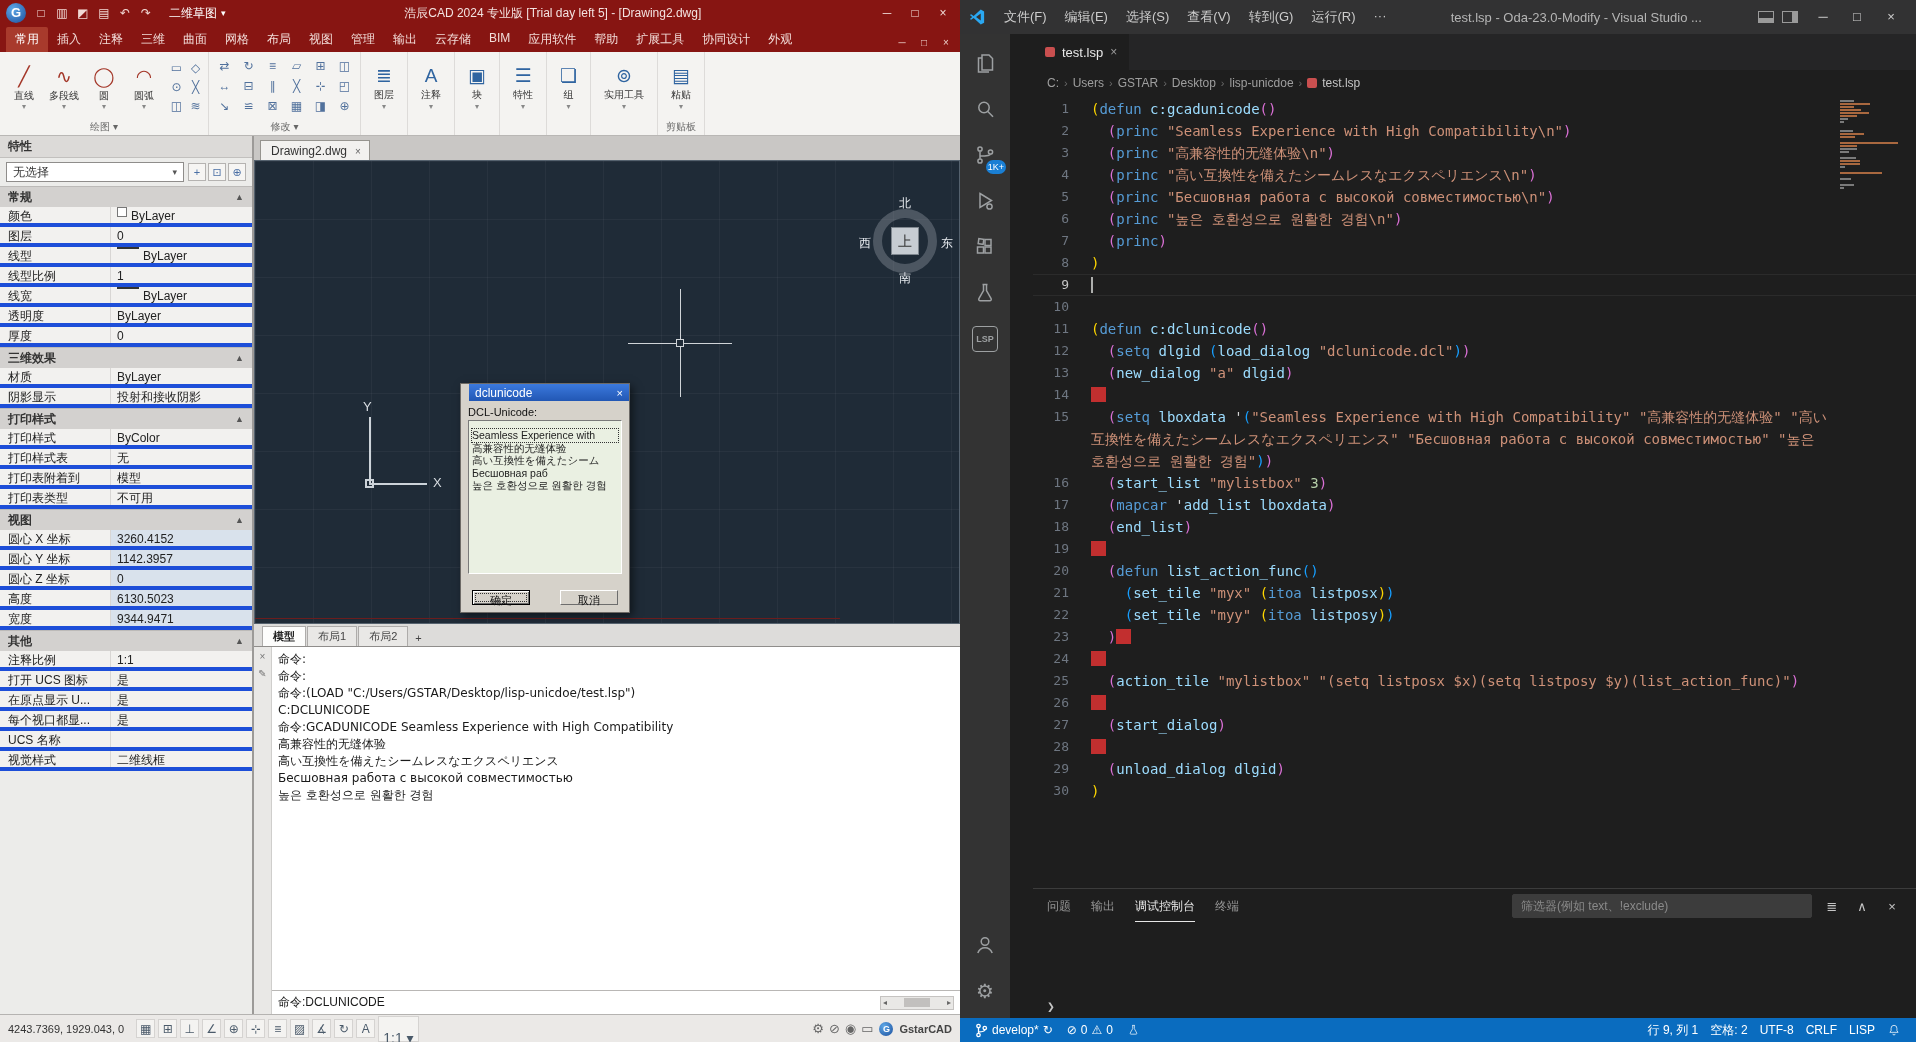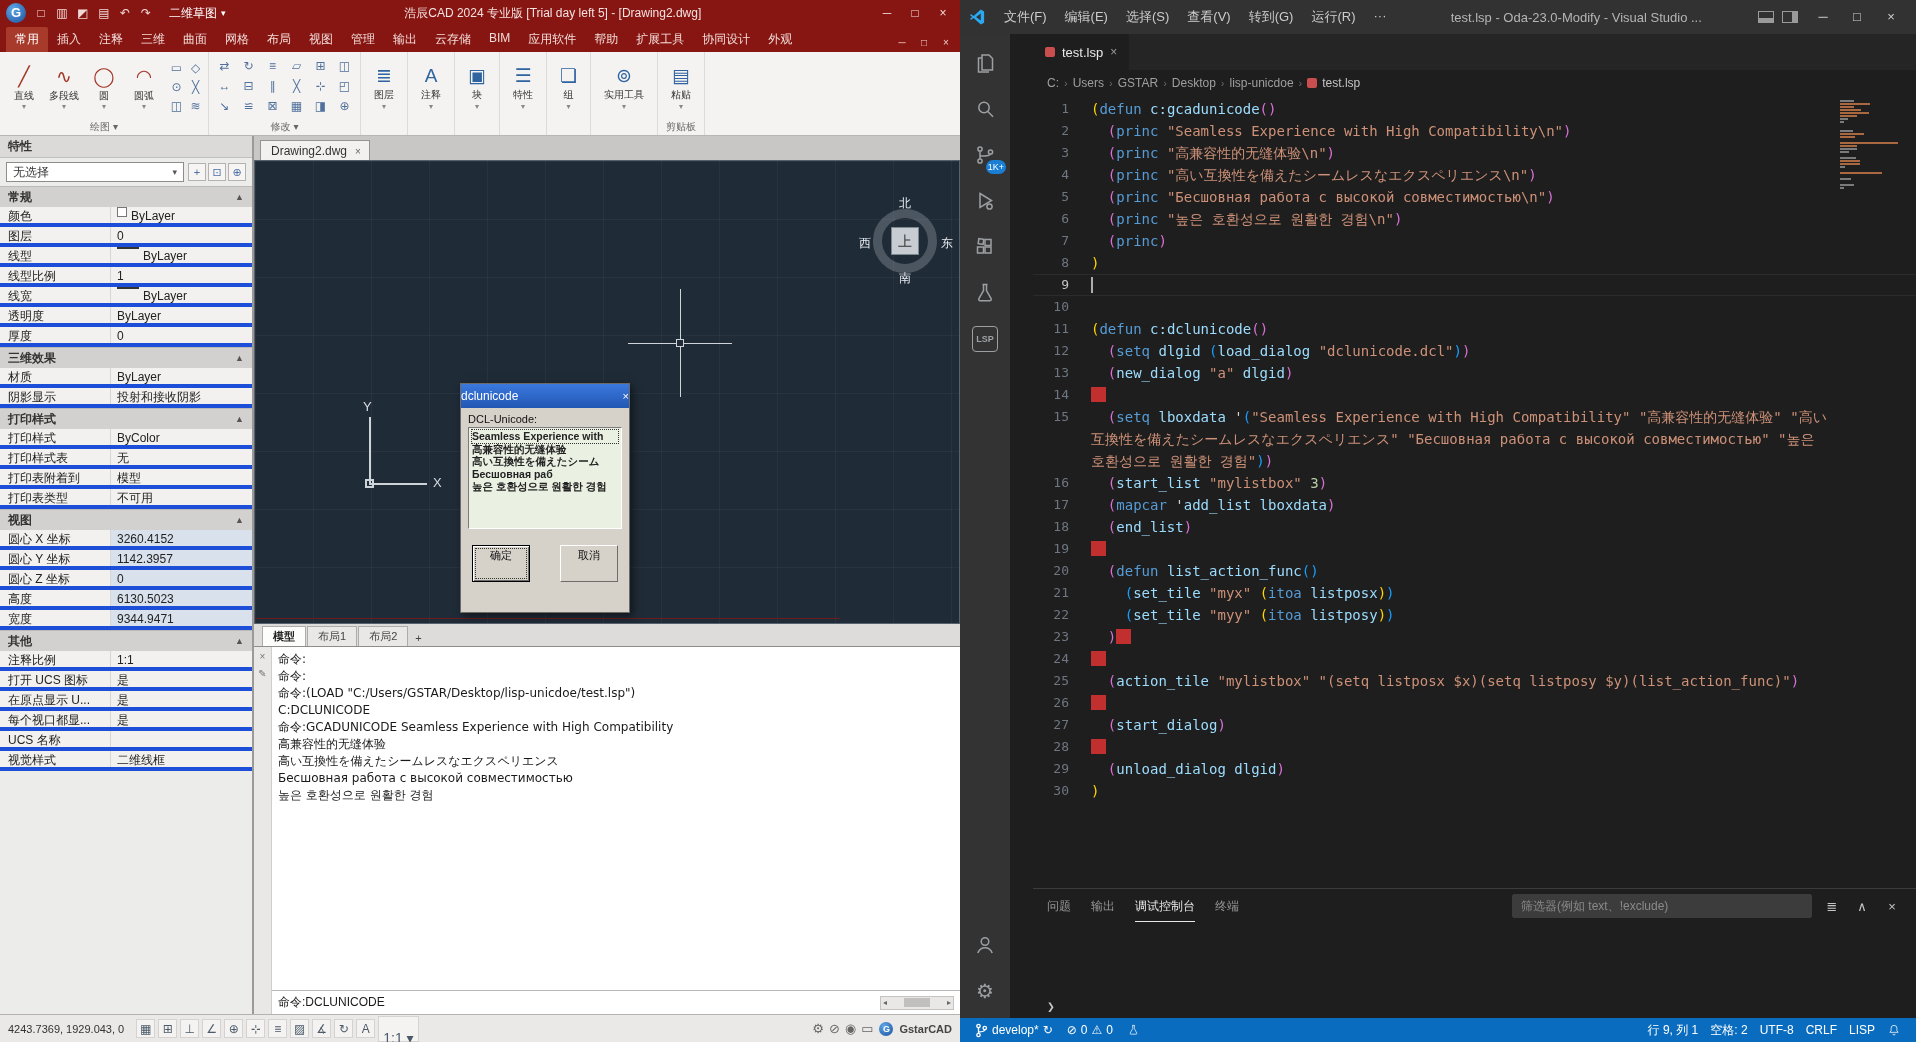--- a/index.html
+++ b/index.html
@@ -85,31 +85,31 @@
   .compass { position:absolute; left:608px; top:34px; width:84px; height:92px; color:#e8ecf0; font-size:12px; }
   .compass .ring { position:absolute; left:10px; top:14px; width:64px; height:64px; border-radius:50%; border:9px solid rgba(170,178,188,0.32); }
   .compass .cbox { position:absolute; left:28px; top:32px; width:28px; height:28px; background:#c6ccd2; border:1px solid #7e868e; color:#333; text-align:center; line-height:27px; font-size:14px; }
   .compass .n { position:absolute; left:50%; top:0px; transform:translateX(-50%); }
   .compass .s { position:absolute; left:50%; bottom:0px; transform:translateX(-50%); }
   .compass .w { position:absolute; left:-4px; top:40px; }
   .compass .e { position:absolute; right:-6px; top:40px; }
 
   .dlg { position:absolute; left:205px; top:222px; width:170px; height:230px; background:#d6d2ca;
          border:1px solid #6d6a66; box-shadow:3px 3px 8px rgba(0,0,0,0.5); display:flex; flex-direction:column; }
-  .dlg-title { height:24px; background:linear-gradient(#3b79dd,#2257b4); color:#fff; font-size:12px;
-               display:flex; align-items:center; justify-content:space-between; padding:0 0; }
+  .dlg-title { height:17px; background:linear-gradient(#3b79dd,#2257b4); color:#fff; font-size:12px;
+               display:flex; align-items:center; justify-content:space-between; padding:0 6px;margin-left:8px; }
   .dlg-title .x { font-size:11px; }
   .dlg-body { flex:1; padding:5px 7px; display:flex; flex-direction:column; }
   .dlg-label { font-size:11px; color:#111; margin-bottom:2px; }
-  .dlg-listbox { height:102px; background:#eaf0e2; border:1px solid; border-color:#7a7a7a #fff #fff #7a7a7a;
-                 padding:2px 3px; overflow:hidden;font-weight:bold; }
+  .dlg-listbox { height:154px; background:#eaf0e2; border:1px solid; border-color:#7a7a7a #fff #fff #7a7a7a;
+                 padding:8px 3px; overflow:hidden; }
   .dlg-item { font-size:10.5px; line-height:12.5px; color:#222; white-space:nowrap; overflow:hidden; }
   .dlg-item.focused { outline:1px dotted #333; }
   .dlg-btns { display:flex; justify-content:space-between; margin-top:16px; padding:0 4px; }
-  .dlg-btn { min-width:58px; height:37px; background:#d6d2ca; border:1px solid; border-color:#fff #6d6d6d #6d6d6d #fff;
+  .dlg-btn { min-width:58px; height:15px; background:#d6d2ca; border:1px solid; border-color:#fff #6d6d6d #6d6d6d #fff;
              font-size:11px; color:#111; text-align:center; line-height:19px; }
   .dlg-btn.default { border:1px solid #000; outline:1px dotted #333; outline-offset:-4px; box-shadow:inset 1px 1px 0 #fff, inset -1px -1px 0 #6d6d6d; }
 
   .layout-tabs { height:22px; background:#dddcda; display:flex; align-items:flex-end; padding-left:8px; gap:1px; flex:0 0 auto; }
   .ltab { font-size:11px; color:#444; background:#e9e8e6; border:1px solid #aeacaa; border-bottom:none; padding:2px 10px; }
   .ltab.active { background:#fdfdfc; font-weight:bold; color:#222; }
   .ltab.plus { border:none; background:none; padding:2px 6px; }
 
   .cmd { height:368px; background:#fff; border-top:1px solid #8f8d8b; display:flex; flex:0 0 auto; }
   .cmd-side { width:18px; background:#e9e8e6; border-right:1px solid #cfcecc; display:flex; flex-direction:column; align-items:center; gap:6px; padding-top:4px; }

